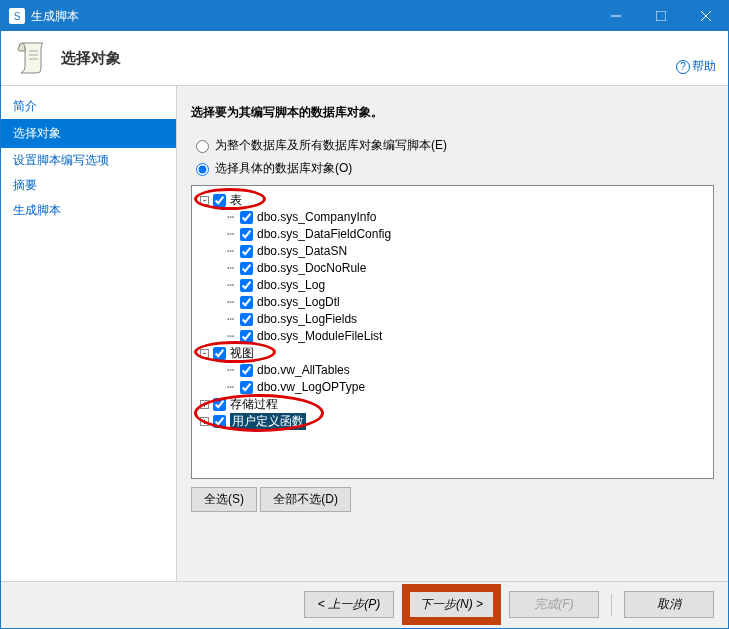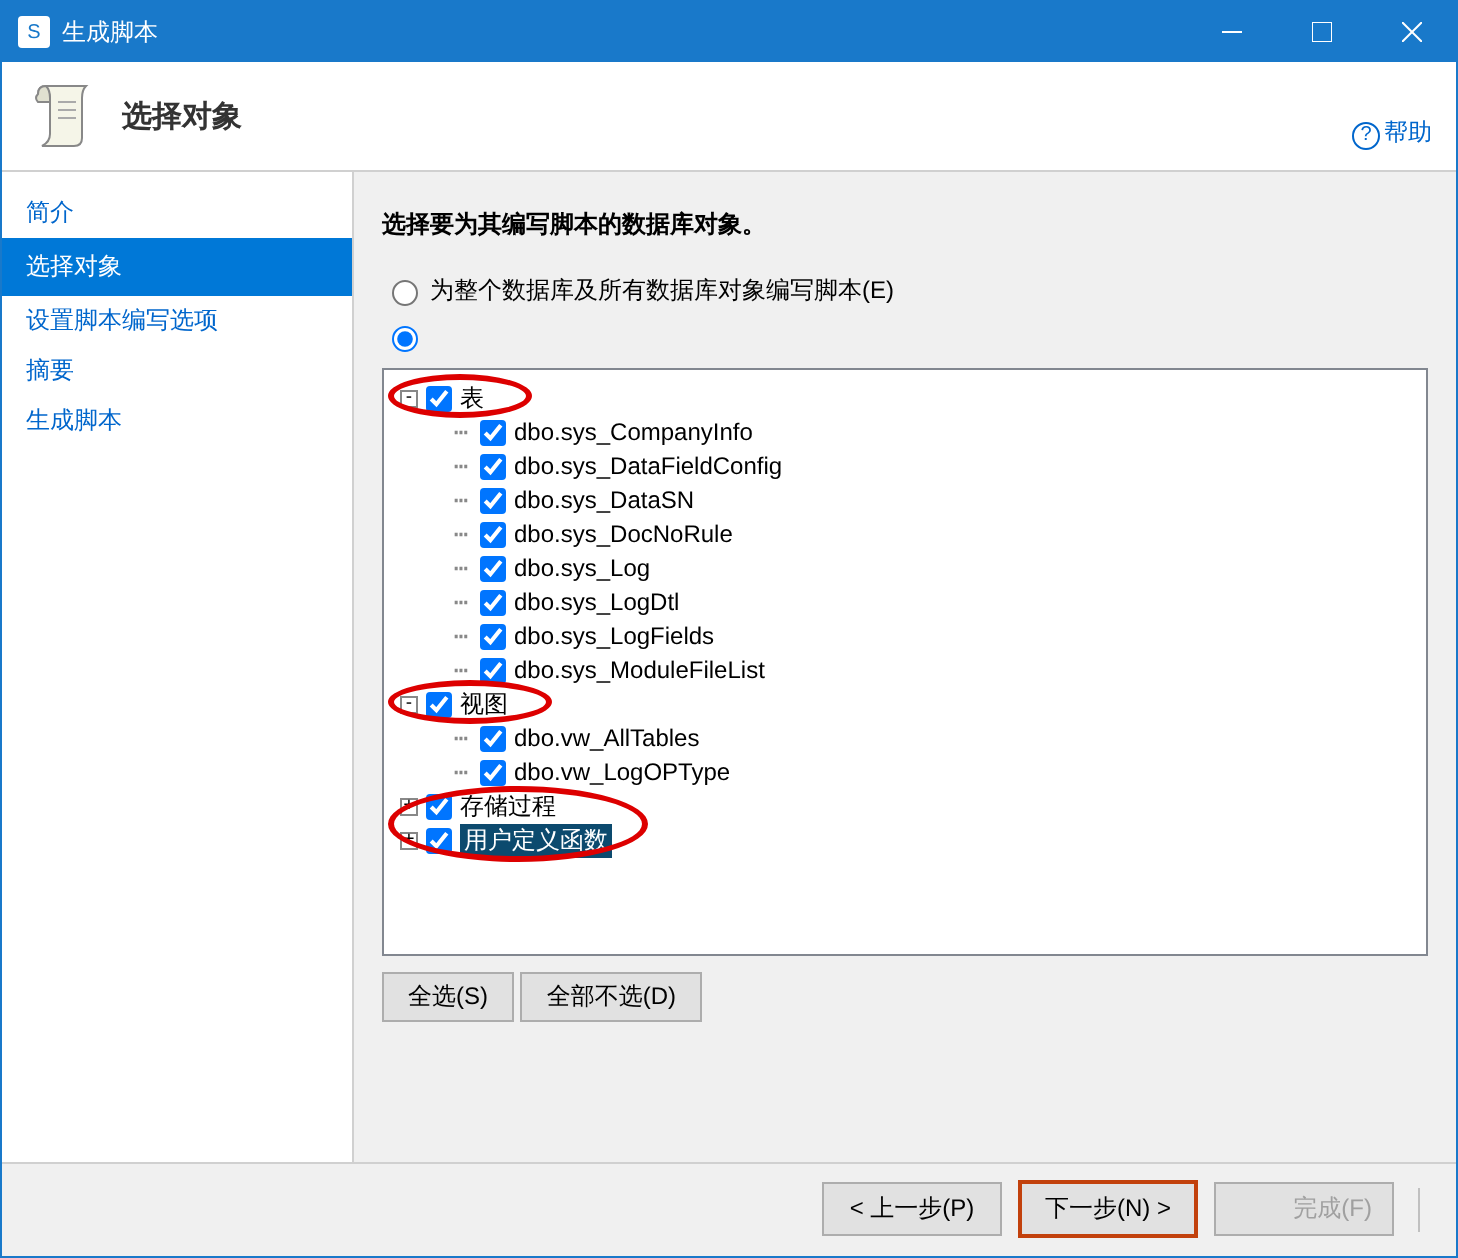--- a/index.html
+++ b/index.html
@@ -28,23 +28,23 @@
 .dots { display: inline-block; width: 20px; text-align: center; color: #888; font-family: monospace; letter-spacing: -1px; }
 .cb { margin: 0 4px 0 0; vertical-align: middle; }
 .node-label { vertical-align: middle; }
 .node-label.selected { background: #0c4a6e; color: #fff; padding: 0 2px; }
 .level1 { padding-left: 4px; }
 .level2 { padding-left: 24px; }
 .circle { position: absolute; border: 3px solid #d00; border-radius: 50%; pointer-events: none; }
 .btn-row { margin-top: 8px; }
 .btn { background: #e1e1e1; border: 1px solid #adadad; padding: 3px 12px; cursor: pointer; }
 .footer { height: 46px; border-top: 1px solid #d0d0d0; display: flex; align-items: center; justify-content: flex-end; padding-right: 14px; gap: 8px; background: #f0f0f0; }
-.fbtn { min-width: 90px; padding: 4px 10px; border: 1px solid #adadad; background: #e1e1e1; cursor: pointer; text-align: center; }
-.fbtn.primary { border: 2px solid #c2410c; text-align: center; }
-.fbtn.disabled { color: #a0a0a0; cursor: default; text-align: right; }
+.fbtn { min-width: 90px; padding: 4px 10px; border: 1px solid #adadad; background: #e1e1e1; cursor: pointer; text-align: center; font-style: italic; }
+.fbtn.primary { border: 8px solid #c2410c; text-align: center; }
+.fbtn.disabled { color: #a0a0a0; cursor: default; }
 .divider { width: 1px; height: 22px; background: #c0c0c0; margin: 0 4px; }
 </style>
 </head>
 <body>
 
 <div class="window">
   <div class="titlebar">
     <span class="tb-icon">S</span>
     <span class="tb-title">生成脚本</span>
     <div class="tb-btn">
@@ -88,20 +88,21 @@
     <div class="content">
       <div class="help-link"><span class="help-icon">?</span><span>帮助</span></div>
       <div class="content-title">选择要为其编写脚本的数据库对象。</div>
 
       <label class="radio-row">
         <input type="radio" name="scope" style="">
         <span>为整个数据库及所有数据库对象编写脚本(E)</span>
       </label>
       <label class="radio-row">
         <input type="radio" name="scope" checked="" style="">
+        <span>选择具体的数据库对象(O)</span>
       </label>
 
       <div class="tree-box">
         <div class="circle" style="left:2px; top:2px; width:72px; height:22px;"></div>
         <div class="circle" style="left:2px; top:155px; width:82px; height:22px;"></div>
         <div class="circle" style="left:2px; top:208px; width:130px; height:38px;"></div>
 
         <div class="tree-node level1">
             <span class="expander">-</span>
             <input type="checkbox" class="cb" checked="" style="">
@@ -181,14 +182,15 @@
         <button class="btn">全部不选(D)</button>
       </div>
     </div>
   </div>
 
   <div class="footer">
     <button class="fbtn">&lt; 上一步(P)</button>
     <button class="fbtn primary">下一步(N) &gt;</button>
     <button class="fbtn disabled">完成(F)</button>
     <span class="divider"></span>
+    <button class="fbtn">取消</button>
   </div>
 </div>
 
 </body></html>

